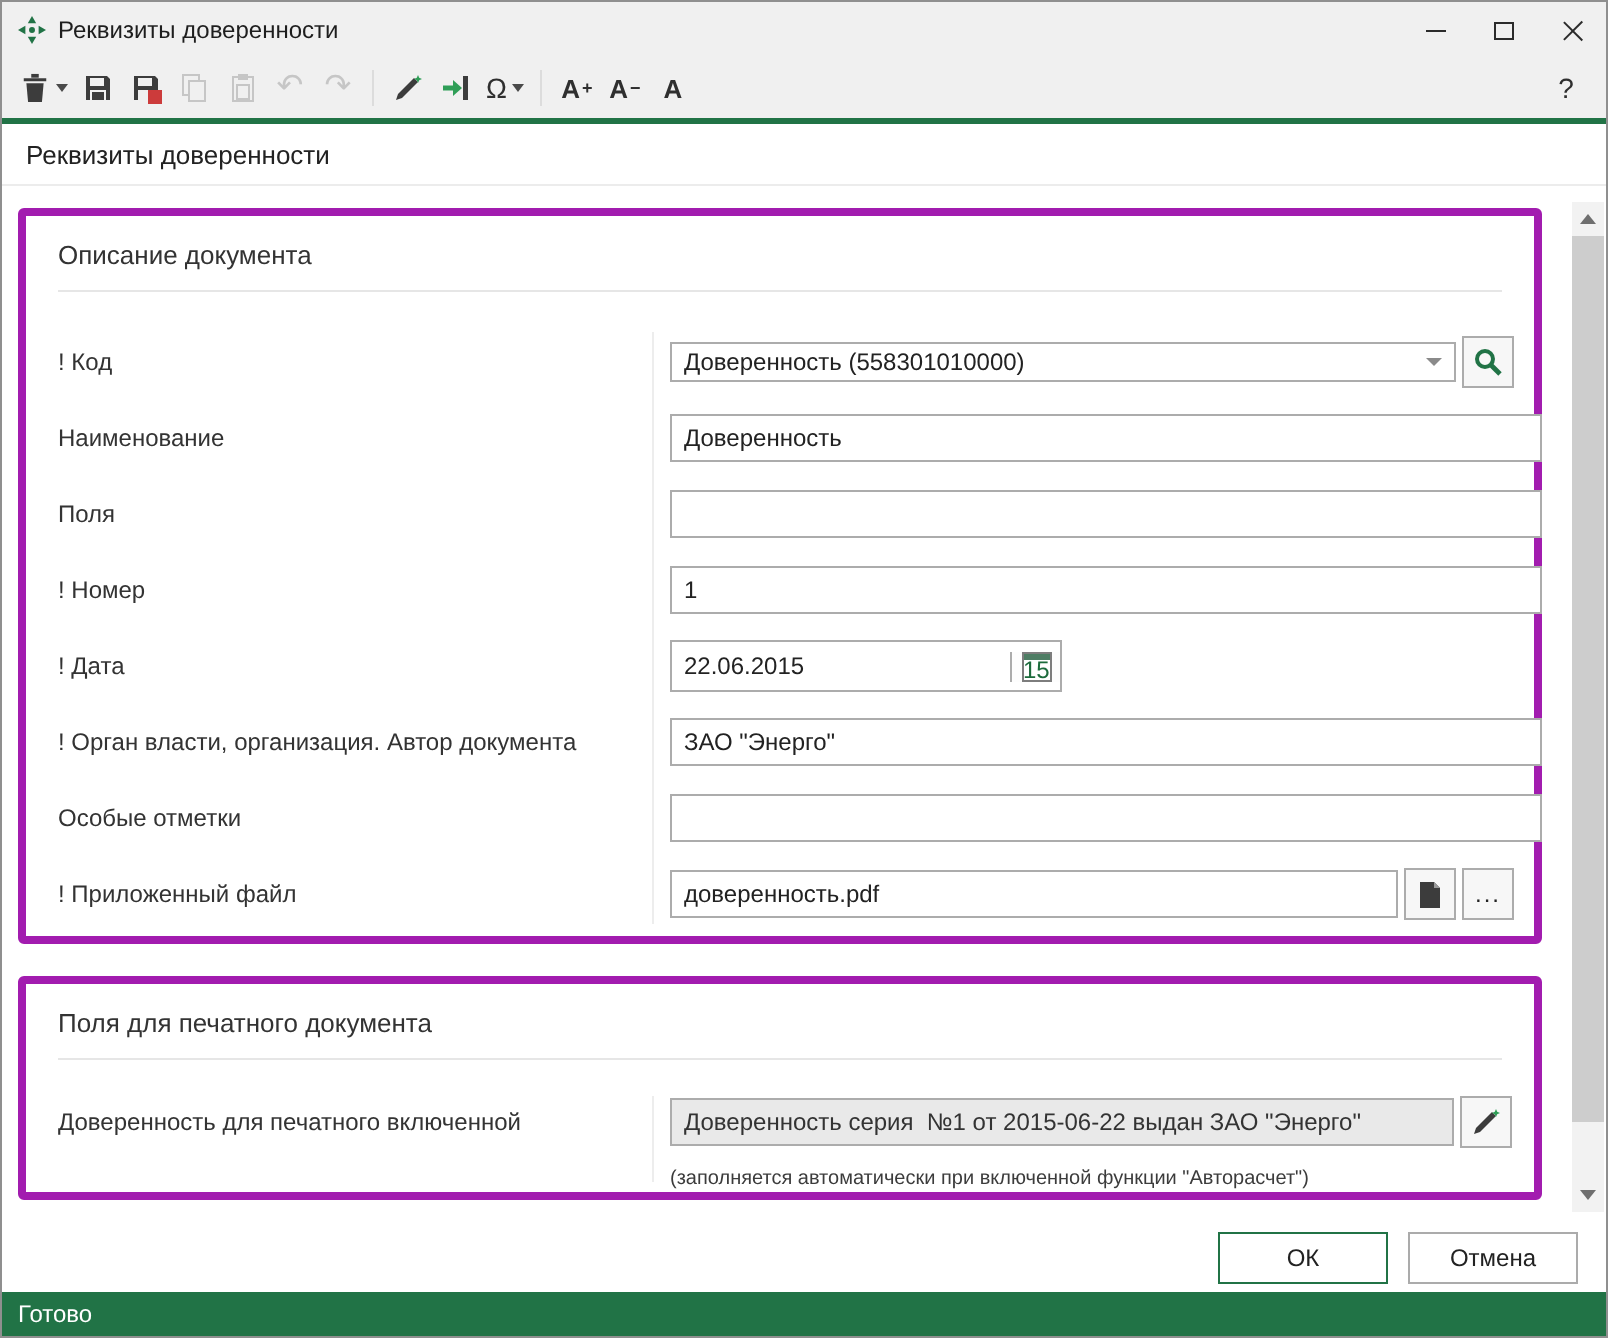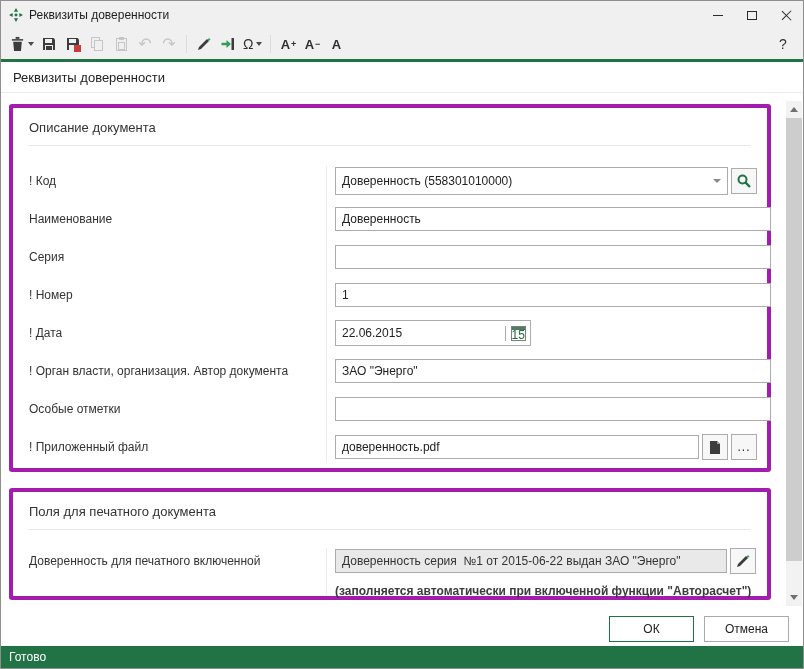--- a/index.html
+++ b/index.html
@@ -48,37 +48,37 @@
   .rows::before { content:''; position:absolute; left:313px; top:4px; bottom:4px; width:1px; background:#ededed; }
   .row { display:flex; align-items:center; height:38px; }
   .row-sm { height:34px; }
   .row-label { flex:0 0 306px; padding-left:16px; font-size:12px; color:#333; }
   .row-ctl { flex:0 0 422px; margin-left:16px; display:flex; align-items:center; }
 
   input.txt { height:24px; border:1px solid #acacac; font-size:12px; padding:0 6px; font-family:inherit; color:#222; outline:none; background:#fff; }
   .w-full { width:436px; }
   .flex1 { flex:1; min-width:0; }
 
-  .combo { flex:1; height:28px; border:1px solid #acacac; background:#fff; display:flex; align-items:center; padding:0 6px; font-size:12px; color:#222; }
+  .combo { flex:1; height:20px; border:1px solid #acacac; background:#fff; display:flex; align-items:center; padding:0 6px; font-size:12px; color:#222; }
   .combo-text { flex:1; white-space:nowrap; overflow:hidden; }
   .combo-caret { width:0; height:0; border-left:4px solid transparent; border-right:4px solid transparent; border-top:4px solid #8a8a8a; }
 
   .icon-btn { width:26px; height:26px; border:1px solid #acacac; background:#f7f7f7; display:flex; align-items:center; justify-content:center; margin-left:3px; padding:0; font-family:inherit; }
   .ellipsis-btn { font-size:12px; color:#222; letter-spacing:1px; }
 
   .date-wrap { width:196px; height:26px; border:1px solid #acacac; display:flex; background:#fff;align-items:center; }
   .date-wrap input { border:none; flex:1; min-width:0; height:24px; }
   .cal-btn { width:25px; border:none; border-left:1px solid #acacac; background:#fdfdfd; display:flex; align-items:center; justify-content:center; padding:0; }
   .cal-ico { position:relative; width:15px; height:15px; border:1px solid #7d7d7d; background:#fff; }
   .cal-ico::before { content:''; position:absolute; top:0; left:0; right:0; height:3px; background:#4e7d64; }
   .cal-day { position:absolute; bottom:0; left:0; right:14px; text-align:center; font-size:12px; line-height:10px; color:#1c6b3c; font-weight:normal; }
 
   input.readonly { background:#e9e9e9; color:#333; }
   .print-input { width:392px; }
-  .hint { margin:6px 0 0 322px; font-size:12px; color:#3c3c3c;font-weight:bold; }
+  .hint { margin:6px 0 0 322px; font-size:10px; color:#3c3c3c; }
 
   
   .scrollbar { position:absolute; top:100px; right:1px; width:16px; height:505px; background:#f2f2f2; }
   .sb-btn { position:absolute; left:0; width:16px; height:17px; display:flex; align-items:center; justify-content:center; background:#f2f2f2; border:none; padding:0; }
   .sb-up { top:0; } .sb-down { bottom:0; }
   .tri-up { width:0; height:0; border-left:4px solid transparent; border-right:4px solid transparent; border-bottom:5px solid #6f6f6f; }
   .tri-down { width:0; height:0; border-left:4px solid transparent; border-right:4px solid transparent; border-top:5px solid #6f6f6f; }
   .sb-thumb { position:absolute; top:17px; left:0; width:16px; height:443px; background:#cdcdcd; }
 
   
@@ -226,21 +226,21 @@
         </div>
 
         <div class="row">
           <span class="row-label">Наименование</span>
           <span class="row-ctl">
             <input class="txt w-full" value="Доверенность" style="">
           </span>
         </div>
 
         <div class="row">
-          <span class="row-label">Серия</span>
+          <span class="row-label">Поля</span>
           <span class="row-ctl">
             <input class="txt w-full" value="" style="">
           </span>
         </div>
 
         <div class="row">
           <span class="row-label">! Номер</span>
           <span class="row-ctl">
             <input class="txt w-full" value="1" style="">
           </span>

